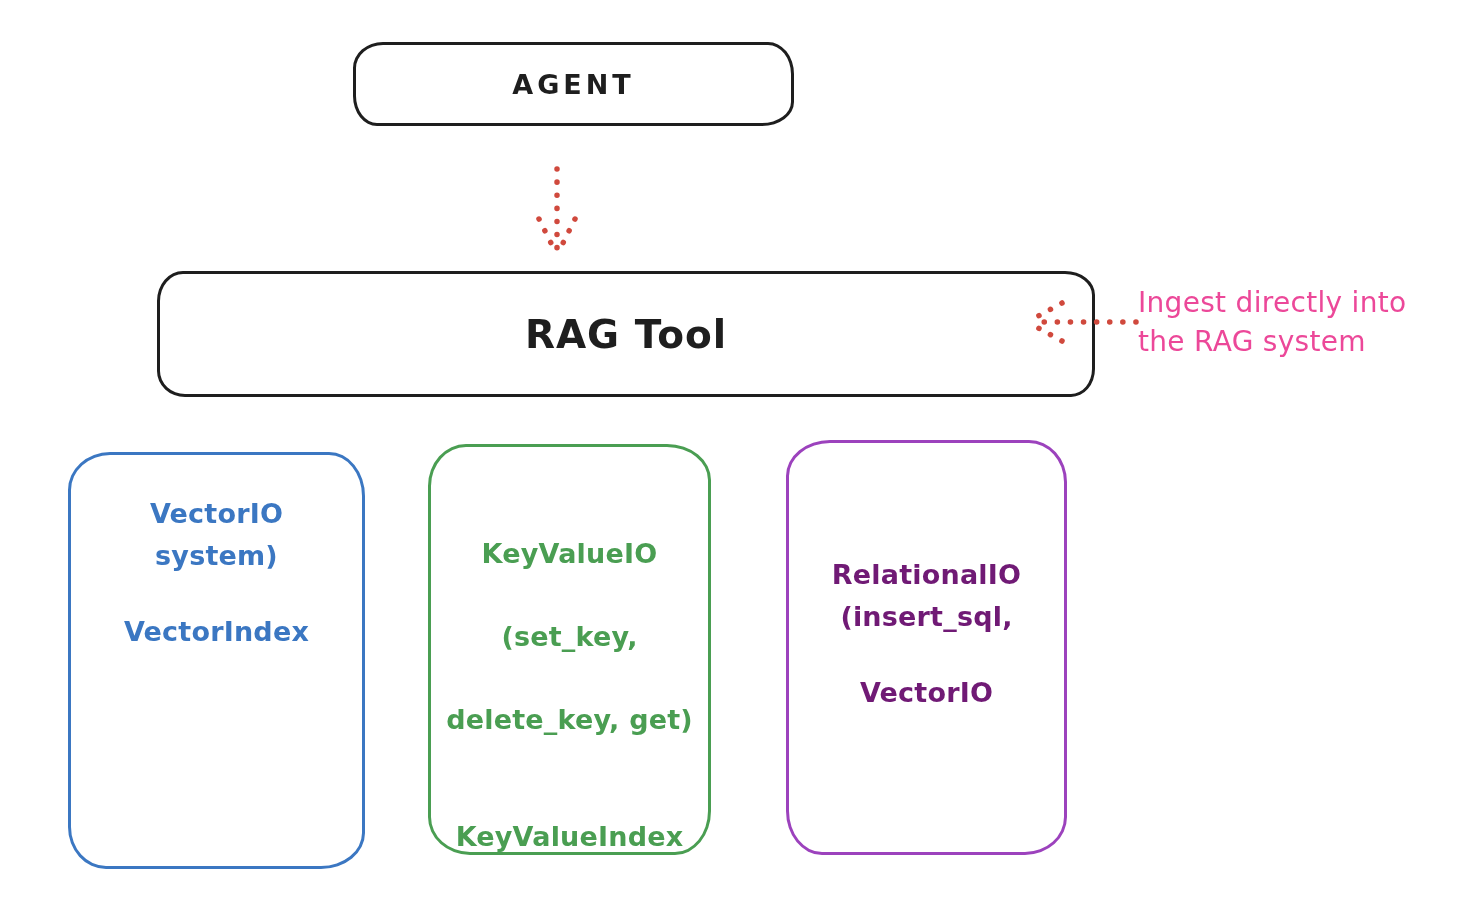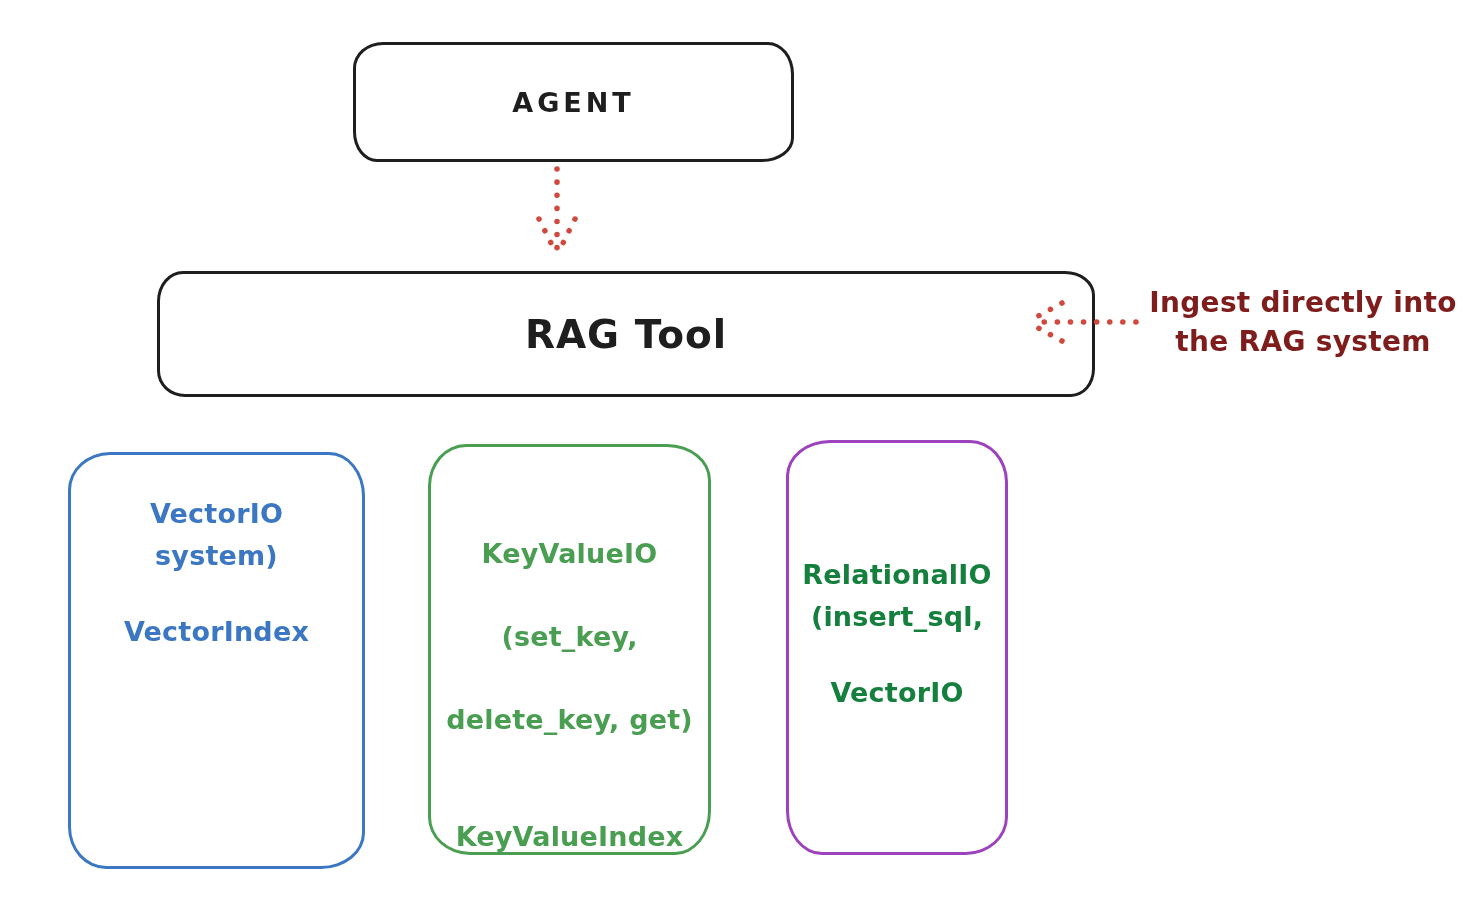--- a/index.html
+++ b/index.html
@@ -24,21 +24,21 @@
     align-items: center;
     justify-content: center;
     text-align: center;
   }
   .node-black {
     border: 3.5px solid #1e1e1e;
     color: #1e1e1e;
   }
   .agent-box {
     left: 353px; top: 42px;
-    width: 441px; height: 120px;
+    width: 441px; height: 84px;
     border-radius: 30px 26px 32px 24px / 26px 32px 24px 30px;
     font-size: 27px;
     font-weight: 700;
     letter-spacing: 4px;
   }
   .ragtool-box {
     left: 157px; top: 271px;
     width: 938px; height: 126px;
     border-radius: 26px 30px 24px 28px / 30px 24px 28px 26px;
     font-size: 39px;
@@ -74,36 +74,36 @@
     left: 428px; top: 444px;
     width: 283px; height: 411px;
     border: 3.5px solid #4a9e52;
     color: #4a9e52;
     border-radius: 38px 44px 36px 42px / 42px 36px 44px 38px;
     padding-top: 86px;
     gap: 41px;
   }
   .backend-relational {
     left: 786px; top: 440px;
-    width: 222px; height: 415px;
+    width: 281px; height: 415px;
     border: 3.5px solid #9c42bd;
-    color: #15803d;
+    color: #701a75;
     border-radius: 44px 38px 42px 36px / 36px 42px 38px 44px;
     padding-top: 111px;
   }
   .backend .line { display: block; }
   
   .annotation {
     position: absolute;
     left: 1138px; top: 283px;
     width: 330px;
-    text-align: center;
-    color: #7f1d1d;
+    text-align: left;
+    color: #ec4899;
     font-size: 28px;
-    font-weight: 700;
+    font-weight: 400;
     line-height: 39px;
     letter-spacing: 0.3px;
   }
   .annotation .line { display: block; }
   
   .arrows-overlay {
     position: absolute;
     left: 0; top: 0;
     width: 1484px;
     height: 910px;

